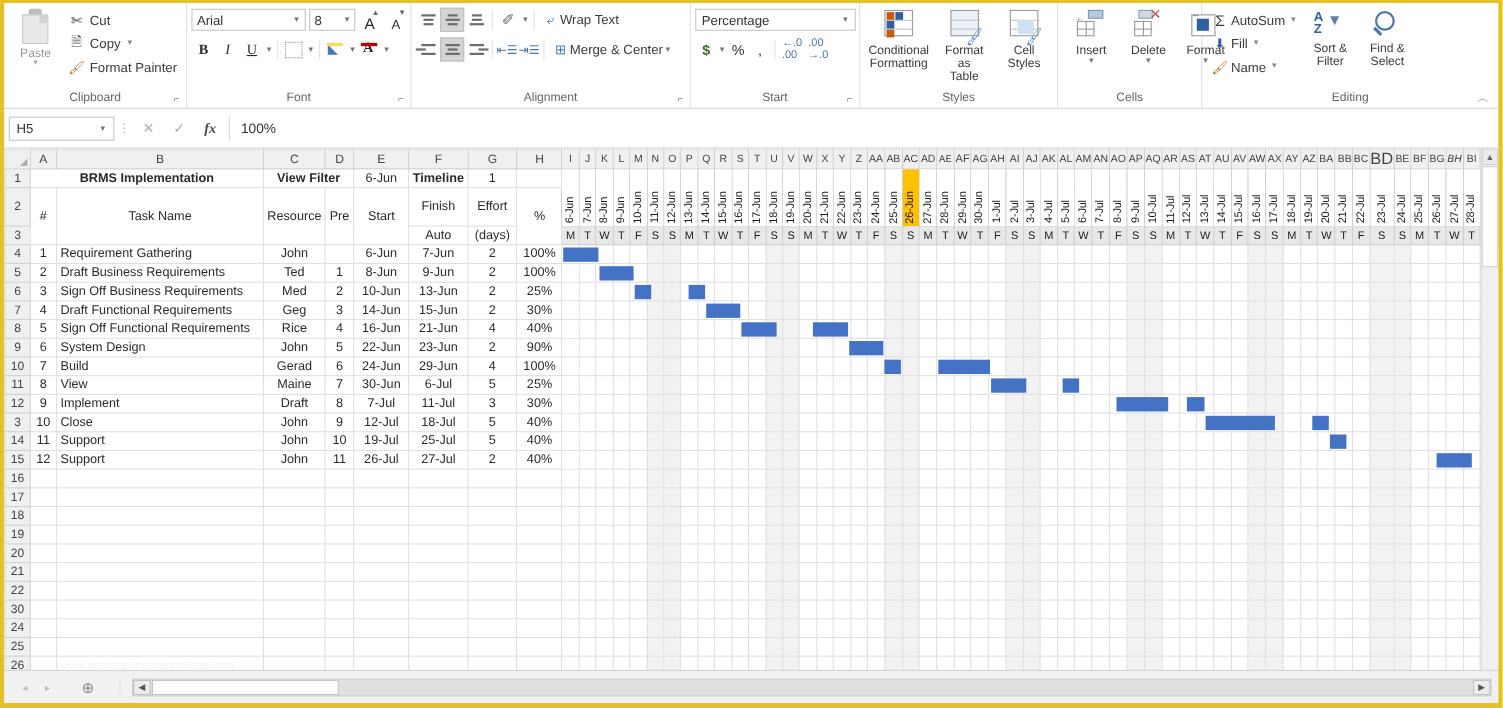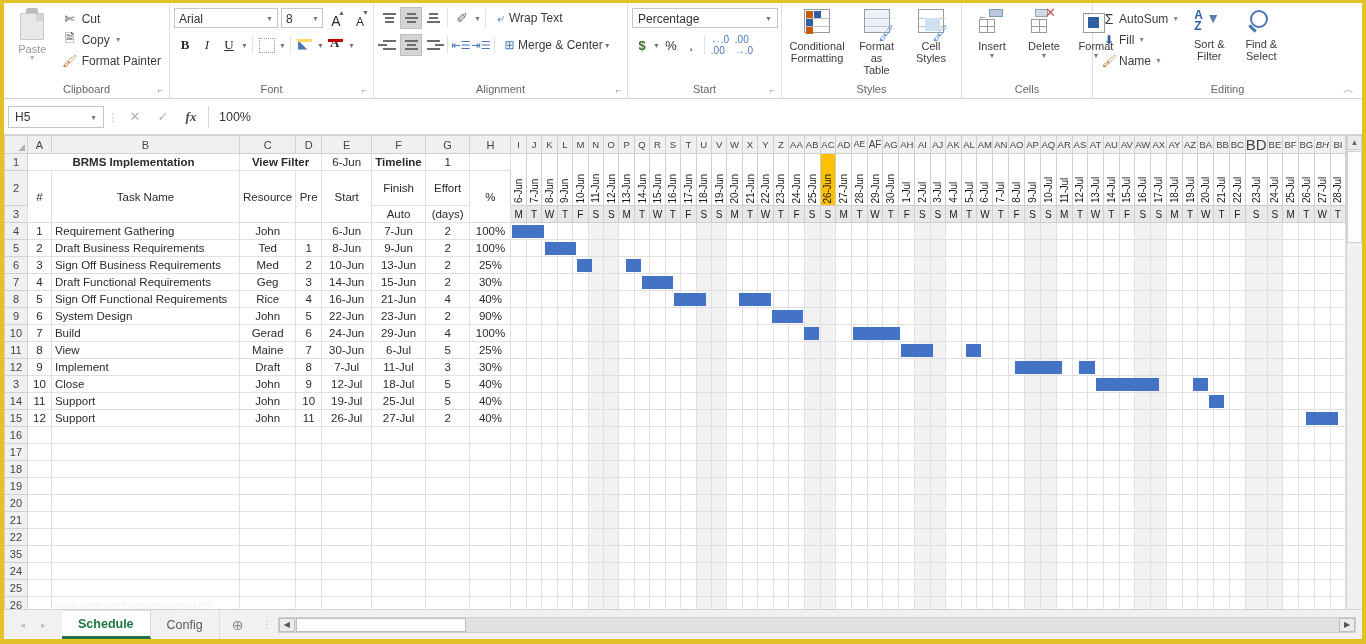--- a/index.html
+++ b/index.html
@@ -2166,21 +2166,21 @@
             <td class="gcol"></td>
             <td class="gcol weekend"></td>
             <td class="gcol weekend"></td>
             <td class="gcol"></td>
             <td class="gcol"></td>
             <td class="gcol"></td>
             <td class="gcol"></td>
             <td class="gcol"></td>
           </tr>
           <tr>
-            <td class="rowhdr">35</td>
+            <td class="rowhdr">30</td>
             <td class="cell"></td>
             <td class="cell"></td>
             <td class="cell"></td>
             <td class="cell"></td>
             <td class="cell"></td>
             <td class="cell"></td>
             <td class="cell"></td>
             <td class="cell"></td>
             <td class="gcol"></td>
             <td class="gcol"></td>
@@ -2438,24 +2438,20 @@
       <div class="up">▲</div>
       <div class="thumb"></div>
     </div>
   </div>
 
   <div class="tabbar">
     <div class="navarrows">
       <span>◂</span>
       <span>▸</span>
     </div>
-    <div class="tabs" id="tabs-holder">
-        <div class="tab active">Schedule</div>
-        <div class="tab">Config</div>
-      </div>
     <div class="addsheet">⊕</div>
     <div class="hscroll-wrap">
       <span class="hdots">⋮</span>
       <div class="hscroll">
         <div class="lbtn">◀</div>
         <div class="hthumb"></div>
         <div class="rbtn">▶</div>
       </div>
     </div>
   </div>

